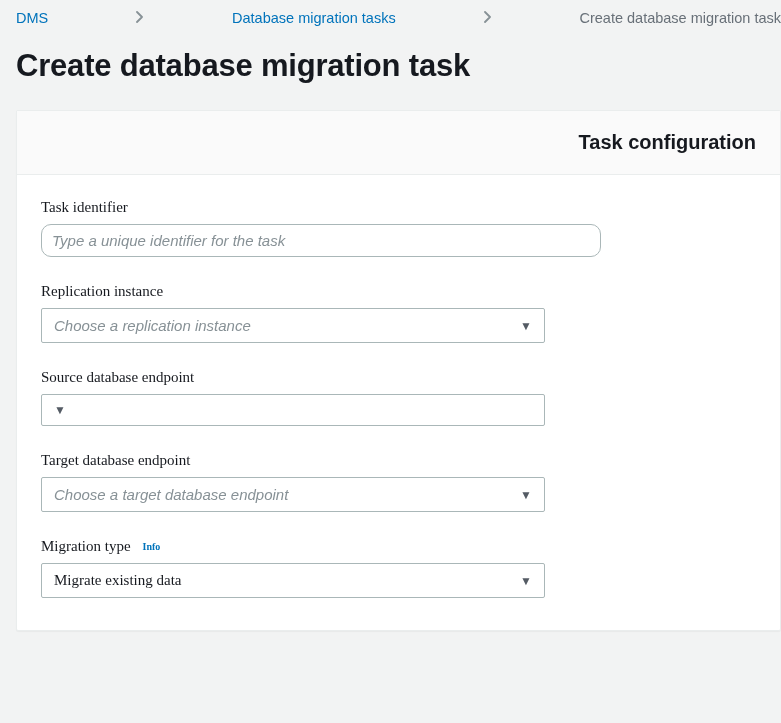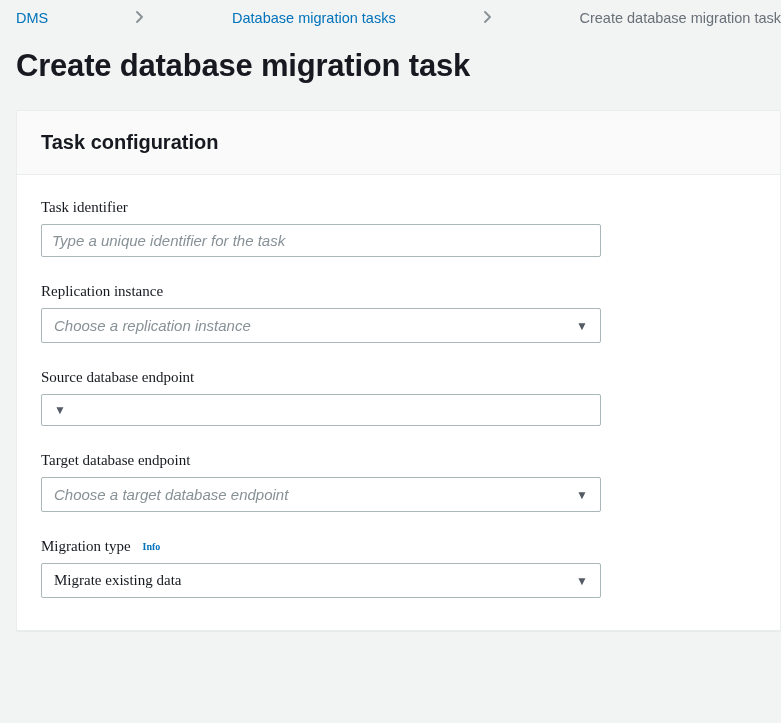--- a/index.html
+++ b/index.html
@@ -43,20 +43,21 @@
     .panel {
       background: #fff;
       border: 1px solid #eaeded;
       border-radius: 2px;
       box-shadow: 0 1px 1px rgba(0,0,0,0.04);
     }
     .panel-header {
       padding: 20px 24px 20px 24px;
       border-bottom: 1px solid #eaeded;
       background: #fafafa;
+      text-align: right;
     }
     .panel-header h2 {
       font-size: 20px;
       font-weight: 700;
       color: #16191f;
     }
     .panel-body {
       padding: 24px 24px 6px 24px;
     }
     .field-group {
@@ -75,33 +76,33 @@
       color: #0073bb;
       font-weight: 700;
       font-size: 10px;
       text-decoration: none;
       cursor: pointer;
     }
     .text-input {
       width: 560px;
       max-width: 100%;
       border: 1px solid #aab7b8;
-      border-radius: 2px;
+      border-radius: 10px;
       padding: 7px 10px;
       font-size: 15px;
       font-family: inherit;
       color: #16191f;
       background: #fff;
     }
     .text-input::placeholder {
       color: #879196;
       font-style: italic;
     }
     .select-box {
-      width: 560px;
+      width: 504px;
       max-width: 100%;
       border: 1px solid #aab7b8;
       border-radius: 2px;
       padding: 8px 12px;
       font-size: 15px;
       background: #fff;
       display: flex;
       justify-content: space-between;
       align-items: center;
       cursor: pointer;

